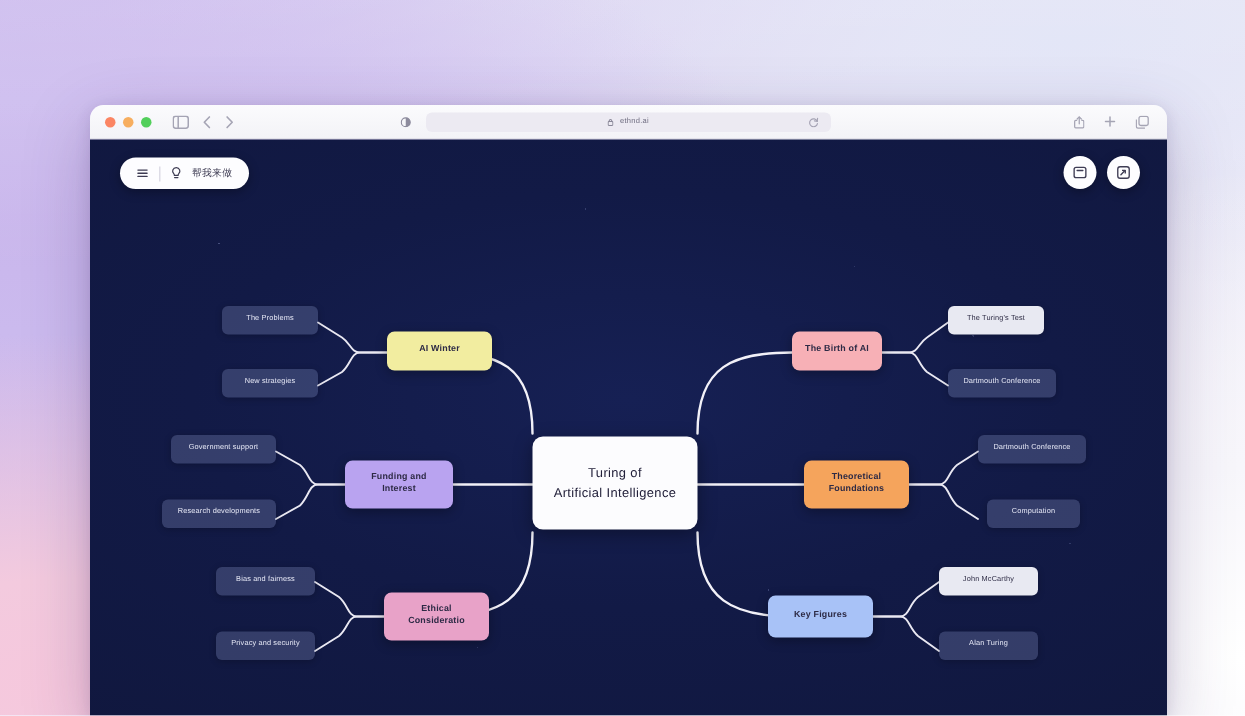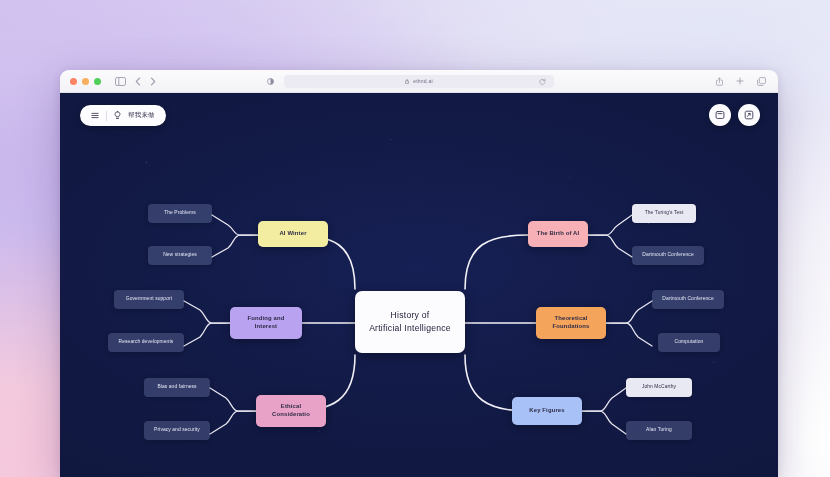--- a/index.html
+++ b/index.html
@@ -335,21 +335,21 @@
         <div class="circ-btn">
           <svg width="10" height="10" viewBox="0 0 11 11" fill="none" stroke="currentColor" stroke-width="1" stroke-linejoin="round">
             <rect x="1.3" y="1.3" width="8.4" height="8.4" rx="1.7"></rect>
             <path d="M3.6 7.2 6.4 4.2" stroke-linecap="round"></path>
             <polyline points="4.4,3.9 6.8,3.9 6.8,6.2"></polyline>
           </svg>
         </div>
       </div>
 
       <div class="node root" style="left:295px; top:198px; width:110px; height:62px;">
-        <span class="node-label">History of
+        <span class="node-label">Turing of
 Artificial Intelligence</span>
       </div>
 
       <div class="node branch" style="left:198px; top:128px; width:70px; height:26px; background:#f2eda0;">
         <span class="node-label">AI Winter</span>
       </div>
       <div class="node leaf" style="left:88px; top:111px; width:64px; height:19px;">
         <span class="node-label">The Problems</span>
       </div>
       <div class="node leaf" style="left:88px; top:153px; width:64px; height:19px;">

